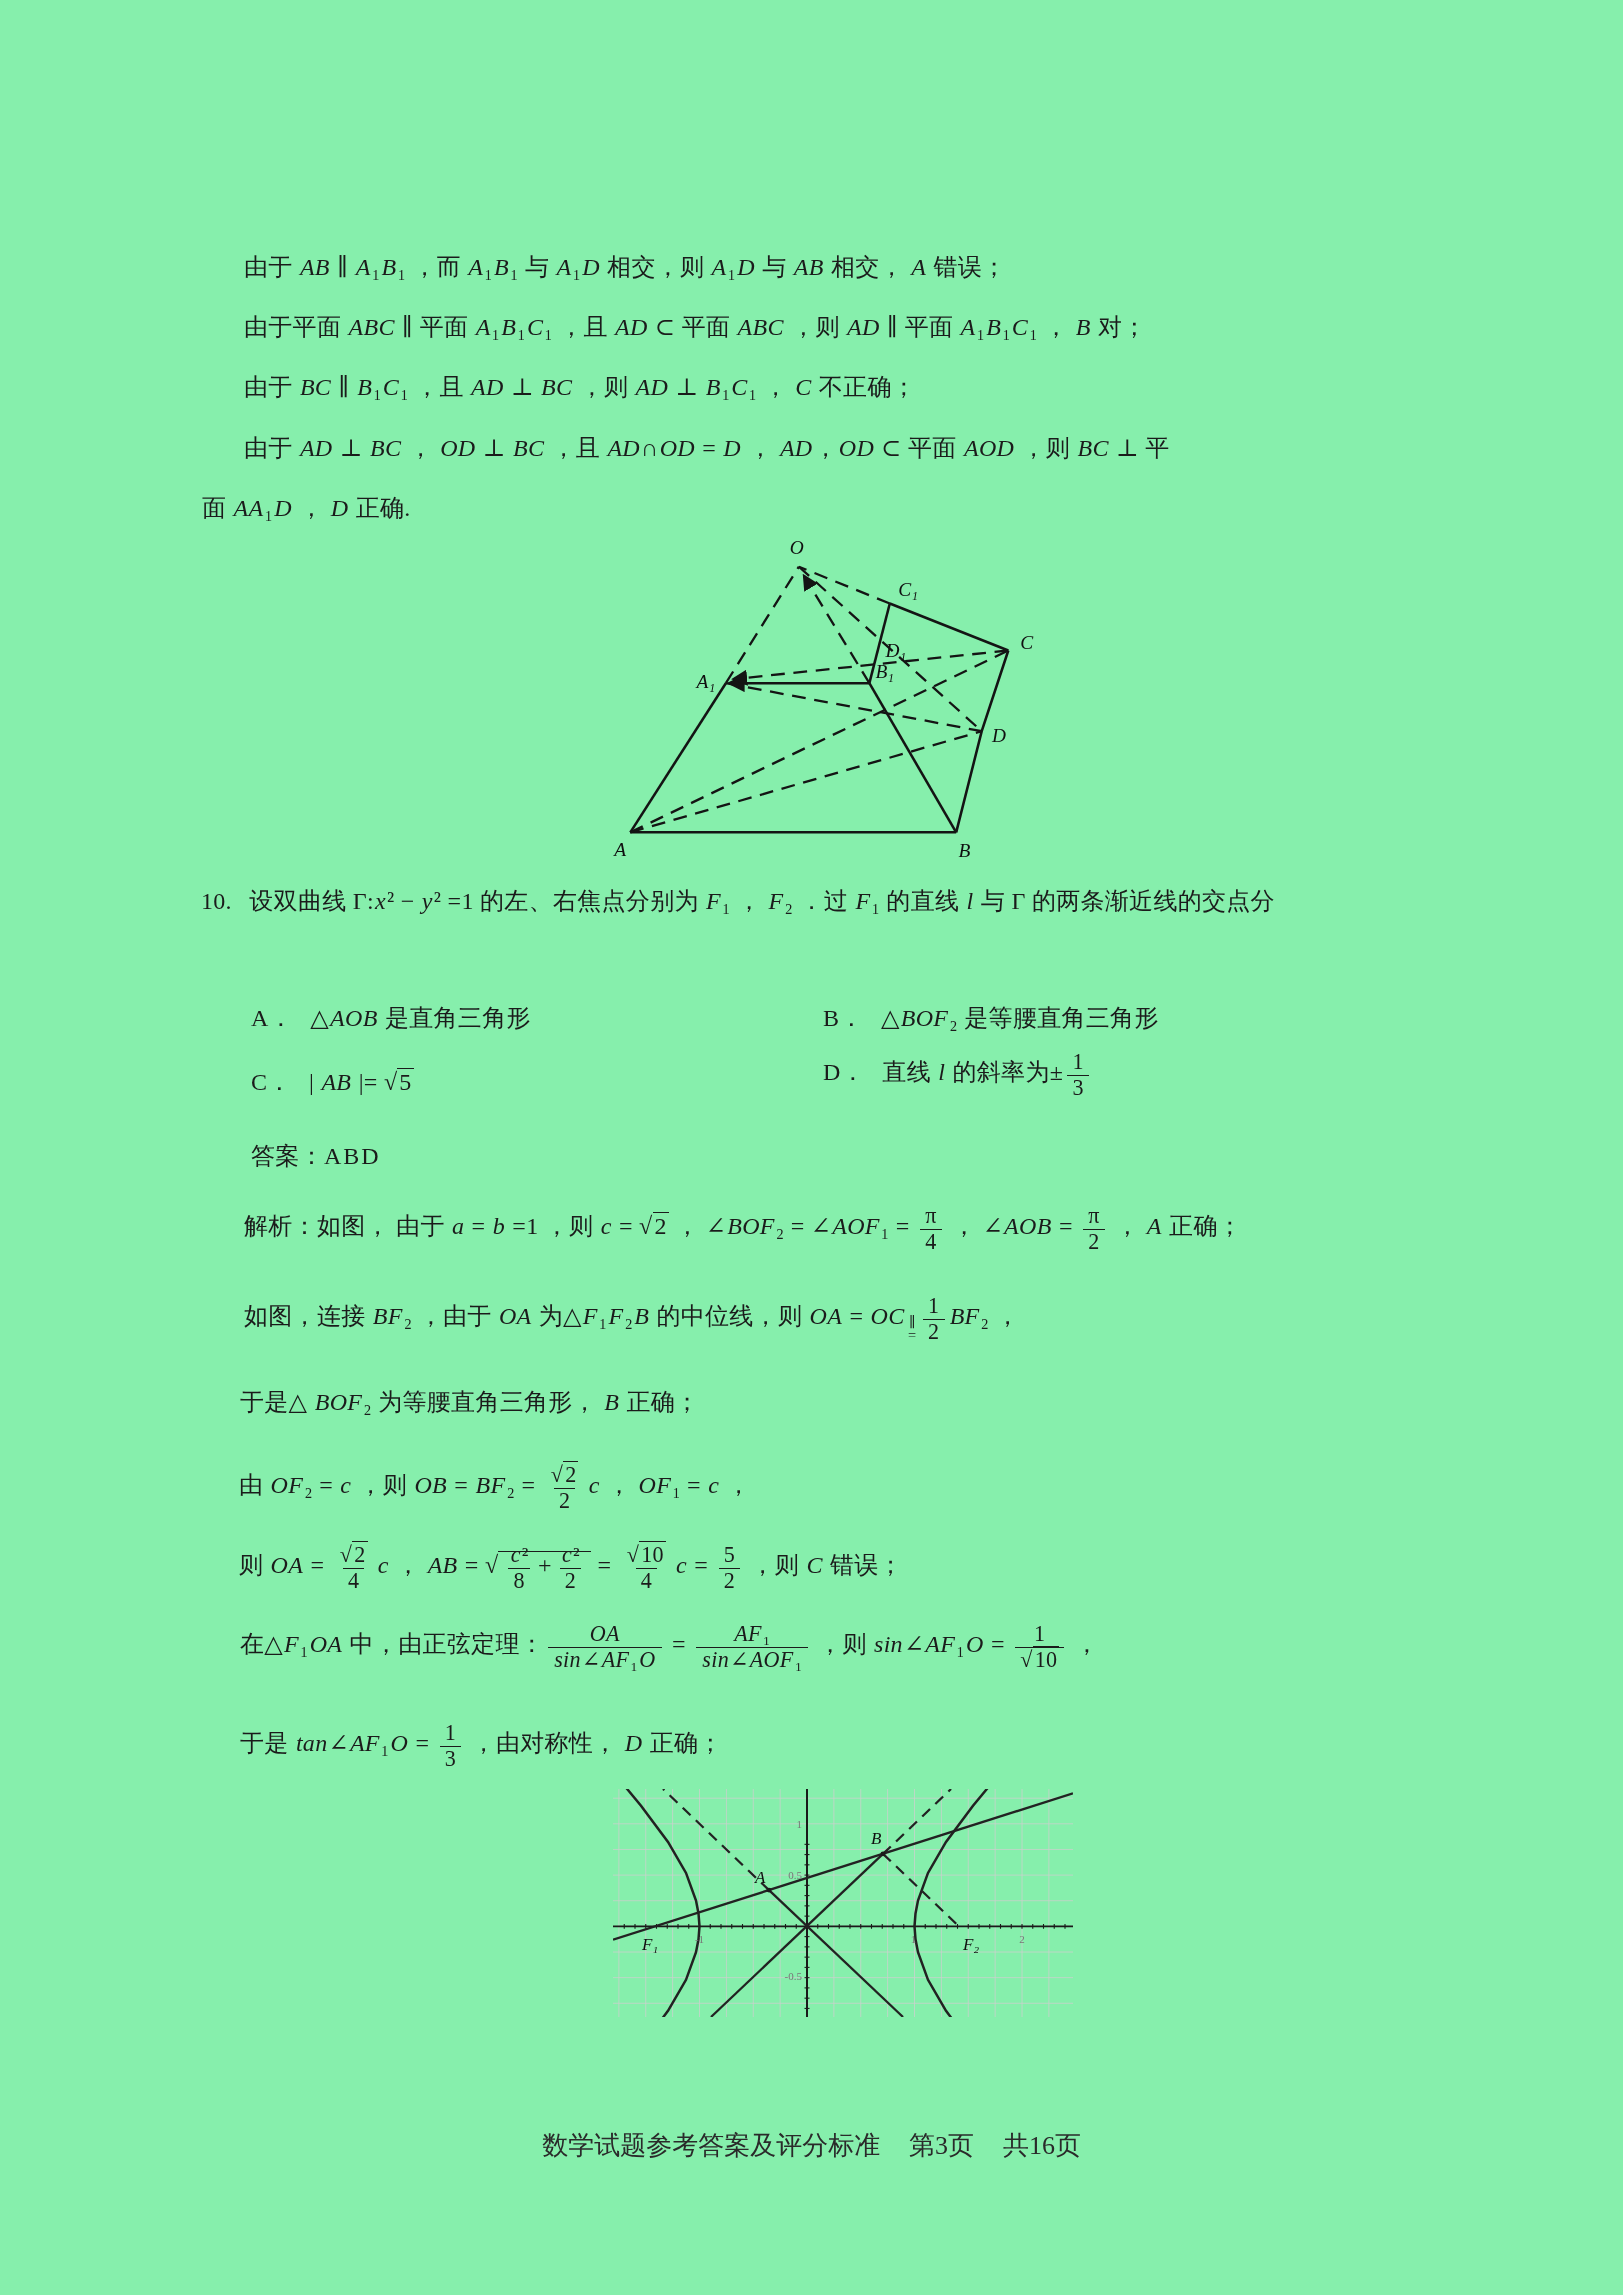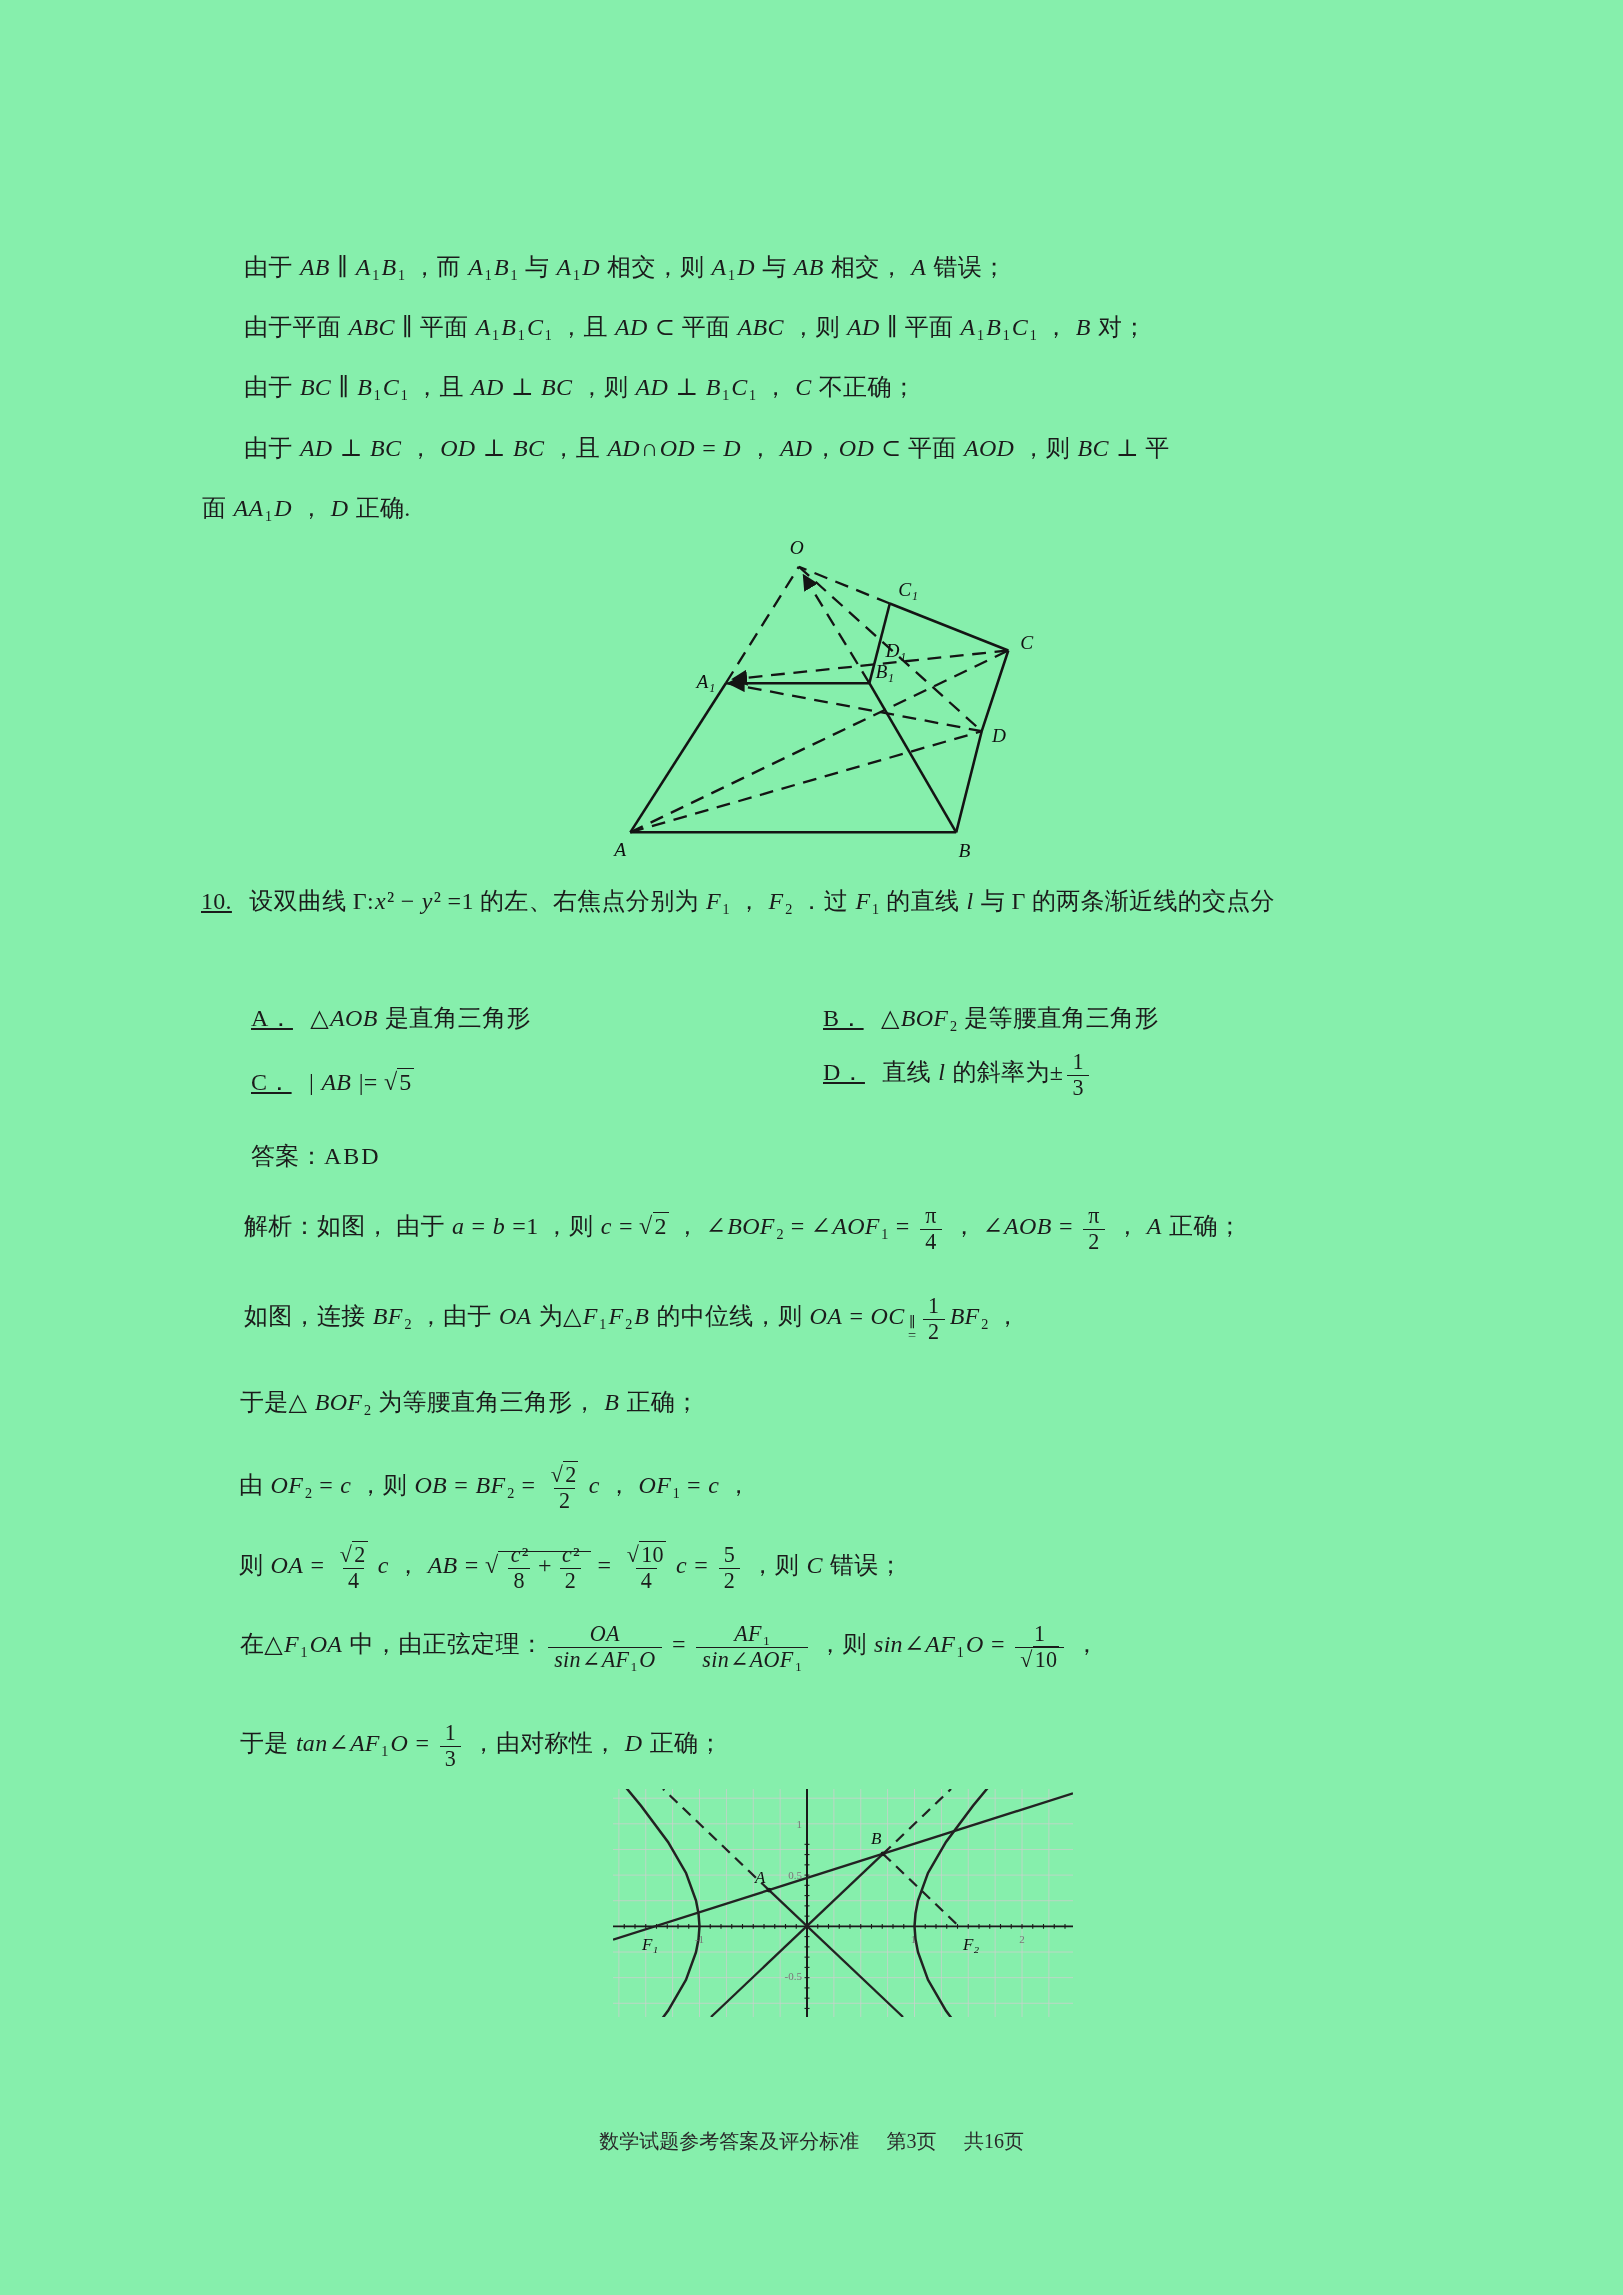--- a/index.html
+++ b/index.html
@@ -1,33 +1,33 @@
 <!DOCTYPE html>
 <html style="font-size:8.2px"><head>
 <meta charset="utf-8">
 <style>
   html,body{margin:0;padding:0;background:#d9d9d9;}
   .page{position:relative;width:1623px;height:2295px;background:#86efac;overflow:hidden;
         font-family:"Liberation Serif","DejaVu Serif","DejaVu Sans",serif;color:#1b1b1b;}
   .ln{position:absolute;white-space:nowrap;font-size:24px;line-height:1.3;letter-spacing:0.3px;}
   .ln i{font-style:italic;padding:0 1px;}
-  .num{display:inline-block;margin-right:17.4px;text-decoration:underline;}
+  .num{display:inline-block;margin-right:17.4px;}
   .fr{display:inline-flex;flex-direction:column;align-items:center;vertical-align:middle;
       font-size:0.92em;line-height:1.12;margin:0 4.1px;transform:translateY(1px);}
   .fn,.fd{display:block;padding:0.5px 5.1px;text-align:center;}
   .fd{border-top:1.5px solid #1b1b1b;}
   .fr.nb{font-size:0.60em;margin:0 1.5px;vertical-align:-2px;}
   .fr.nb .fn{padding:0 1px;}
   .fr.nb .fd{border-top:none;padding:0 1px;margin-top:-3.1px;}
   .rt{white-space:nowrap;}
   .rb{border-top:1.5px solid #1b1b1b;padding:0 2px;}
   .figlabel{font-style:italic;font-size:38px;fill:#101010;}
   .ticklabel{font-size:22px;fill:#777;font-style:normal;}
   .footer{position:absolute;top:2128px;left:50%;transform:translateX(-50%);
-          font-size:20px;color:#2a2a2a;white-space:nowrap;}
+          font-size:26px;color:#2a2a2a;white-space:nowrap;}
   .footer span{margin:0 11.2px;}
   svg{position:absolute;overflow:hidden;}
 </style>
 </head>
 <body>
 
 <div class="page">
 
   <div class="ln" style="top:252px;left:244px">由于 <i>AB</i> ∥ <i>A</i>₁<i>B</i>₁ ，而 <i>A</i>₁<i>B</i>₁ 与 <i>A</i>₁<i>D</i> 相交，则 <i>A</i>₁<i>D</i> 与 <i>AB</i> 相交， <i>A</i> 错误；</div>
   <div class="ln" style="top:312px;left:244px">由于平面 <i>ABC</i> ∥ 平面 <i>A</i>₁<i>B</i>₁<i>C</i>₁ ，且 <i>AD</i> ⊂ 平面 <i>ABC</i> ，则 <i>AD</i> ∥ 平面 <i>A</i>₁<i>B</i>₁<i>C</i>₁ ， <i>B</i> 对；</div>

